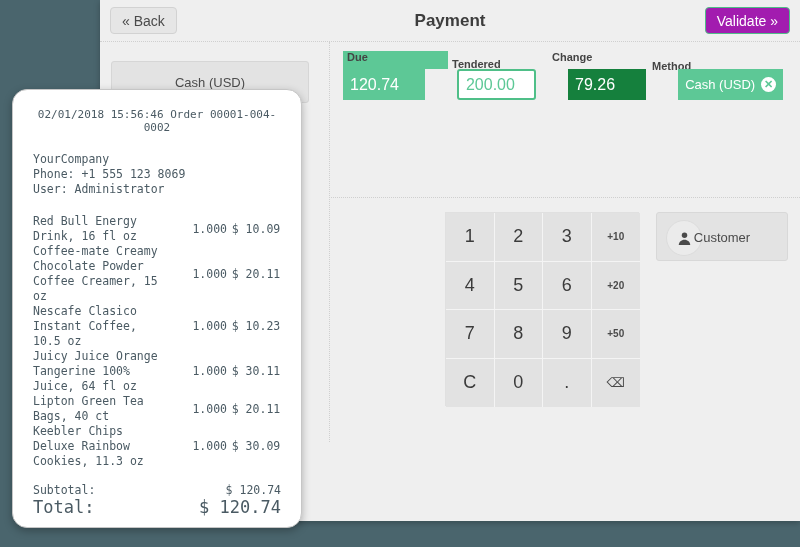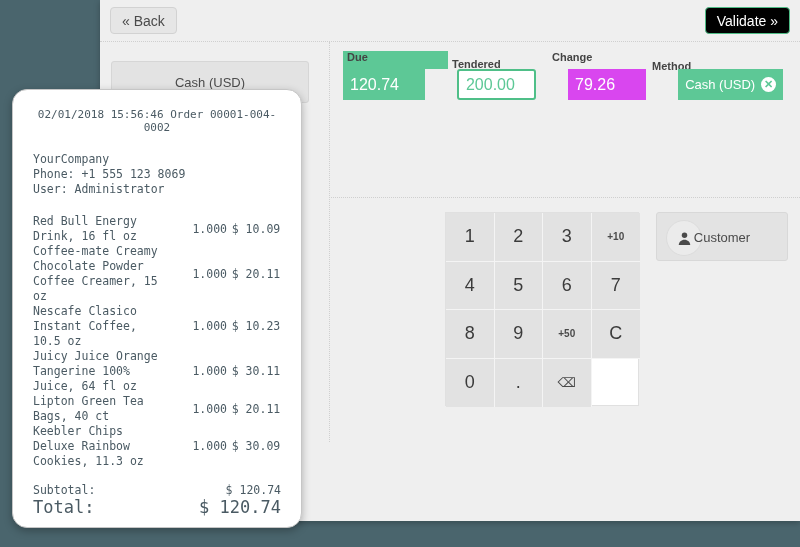--- a/index.html
+++ b/index.html
@@ -49,21 +49,21 @@
     text-align: center;
     font-size: 17px;
     font-weight: bold;
     color: #3d3d3d;
   }
   #validate-button {
     position: absolute;
     right: 10px; top: 7px;
     height: 27px;
     padding: 0 11px;
-    background: #000000;
+    background: #a21caf;
     border: 1px solid #4fbc86;
     border-radius: 4px;
     color: #ffffff;
     font-size: 14px;
     line-height: 26px;
     cursor: pointer;
     box-sizing: border-box;
   }
 
   
@@ -125,21 +125,21 @@
     font-size: 16px;
     line-height: 31px;
     padding-left: 7px;
     color: #ffffff;
     overflow: hidden;
     white-space: nowrap;
   }
   .c-due    { width: 105px; background: #5dc896; }
   .c-tend   { width: 100px; background: #ffffff; border: 2px solid #4fbf88;
               border-radius: 3px; color: #5dc896; line-height: 27px; }
-  .c-change { width: 100px; background: #d946ef; }
+  .c-change { width: 100px; background: #15803d; }
   .c-method { width: 135px; background: #5dc896; font-size: 13px;
               position: relative; line-height: 31px; }
   #remove-line-icon {
     position: absolute;
     right: 7px; top: 8px;
     width: 15px; height: 15px;
     border-radius: 50%;
     background: #ffffff;
     color: #5dc896;
     font-size: 11px;
@@ -266,20 +266,21 @@
   tr.rt-big td { font-size: 17px; line-height: 23px; }
   tr.rt-gap td { height: 12px; }
 </style>
 </head>
 <body>
 
 <div id="pos-window">
 
   <div id="pos-header">
     <div id="back-button">« Back</div>
+    <div id="page-title">Payment</div>
     <div id="validate-button">Validate »</div>
   </div>
 
   <div id="pos-body">
 
     <div id="left-pane">
       <div id="cash-method-button">Cash (USD)</div>
     </div>
 
     <div id="right-pane">
@@ -305,20 +306,21 @@
       <div id="mid-divider"></div>
 
       <div id="numpad">
         <div class="np-key">1</div>
         <div class="np-key">2</div>
         <div class="np-key">3</div>
         <div class="np-key np-small">+10</div>
         <div class="np-key">4</div>
         <div class="np-key">5</div>
         <div class="np-key">6</div>
+        <div class="np-key np-small">+20</div>
         <div class="np-key">7</div>
         <div class="np-key">8</div>
         <div class="np-key">9</div>
         <div class="np-key np-small">+50</div>
         <div class="np-key">C</div>
         <div class="np-key">0</div>
         <div class="np-key">.</div>
         <div class="np-key np-back">⌫</div>
       </div>
 

